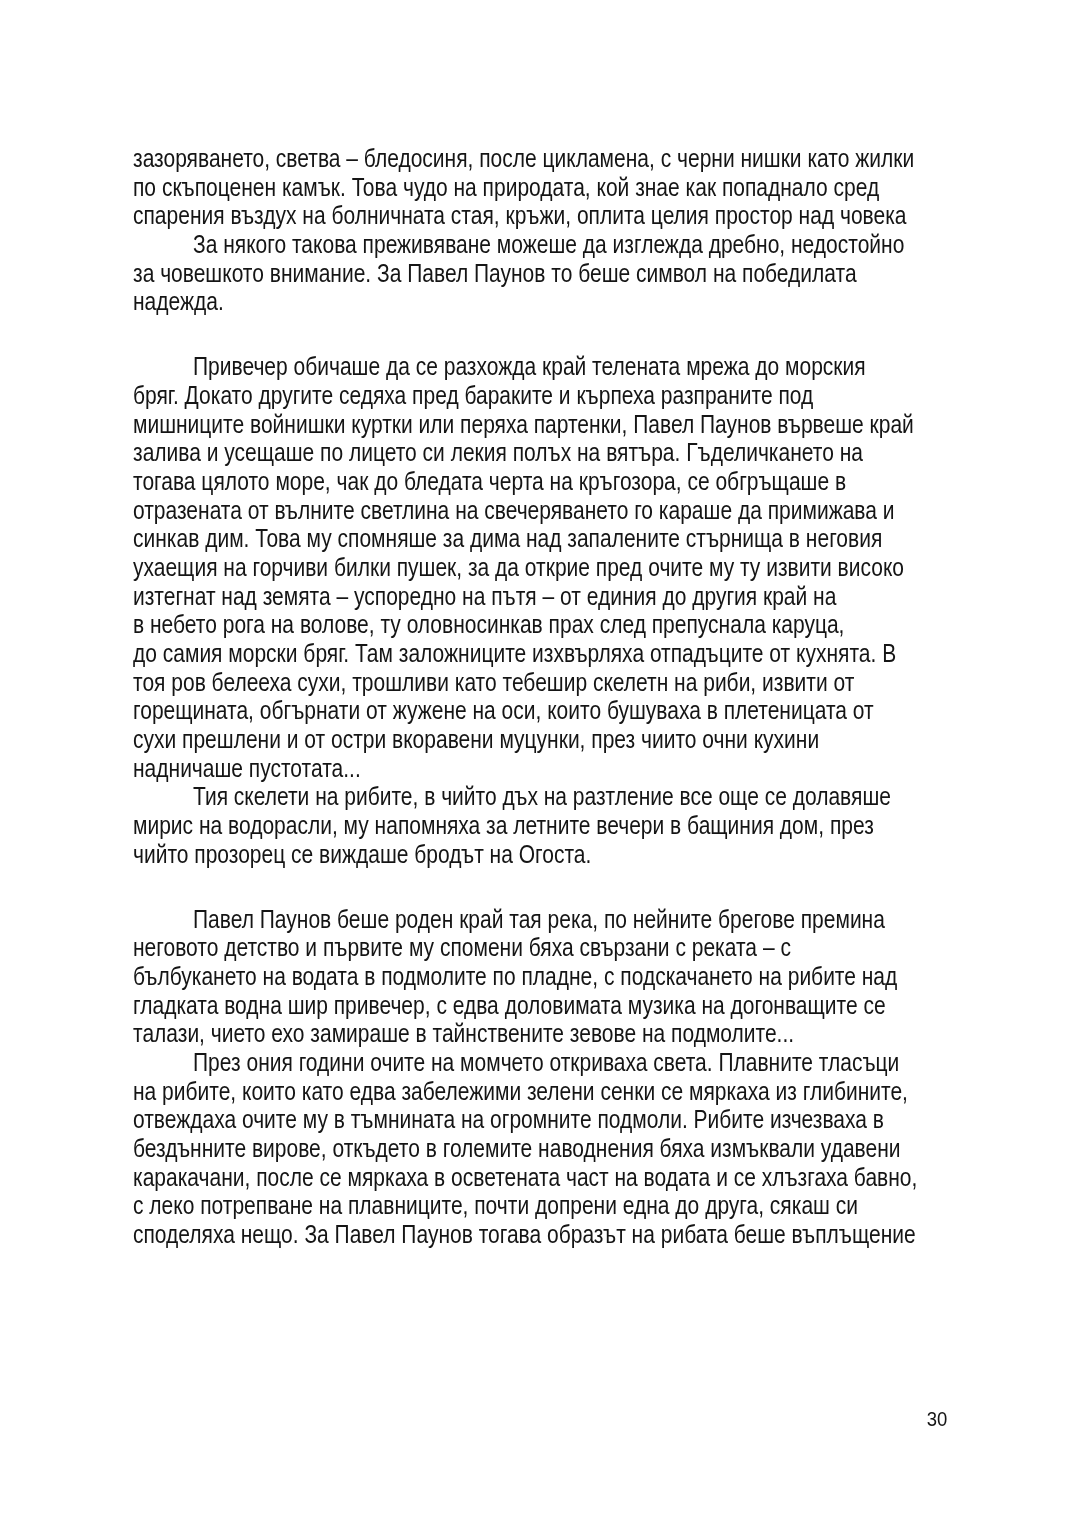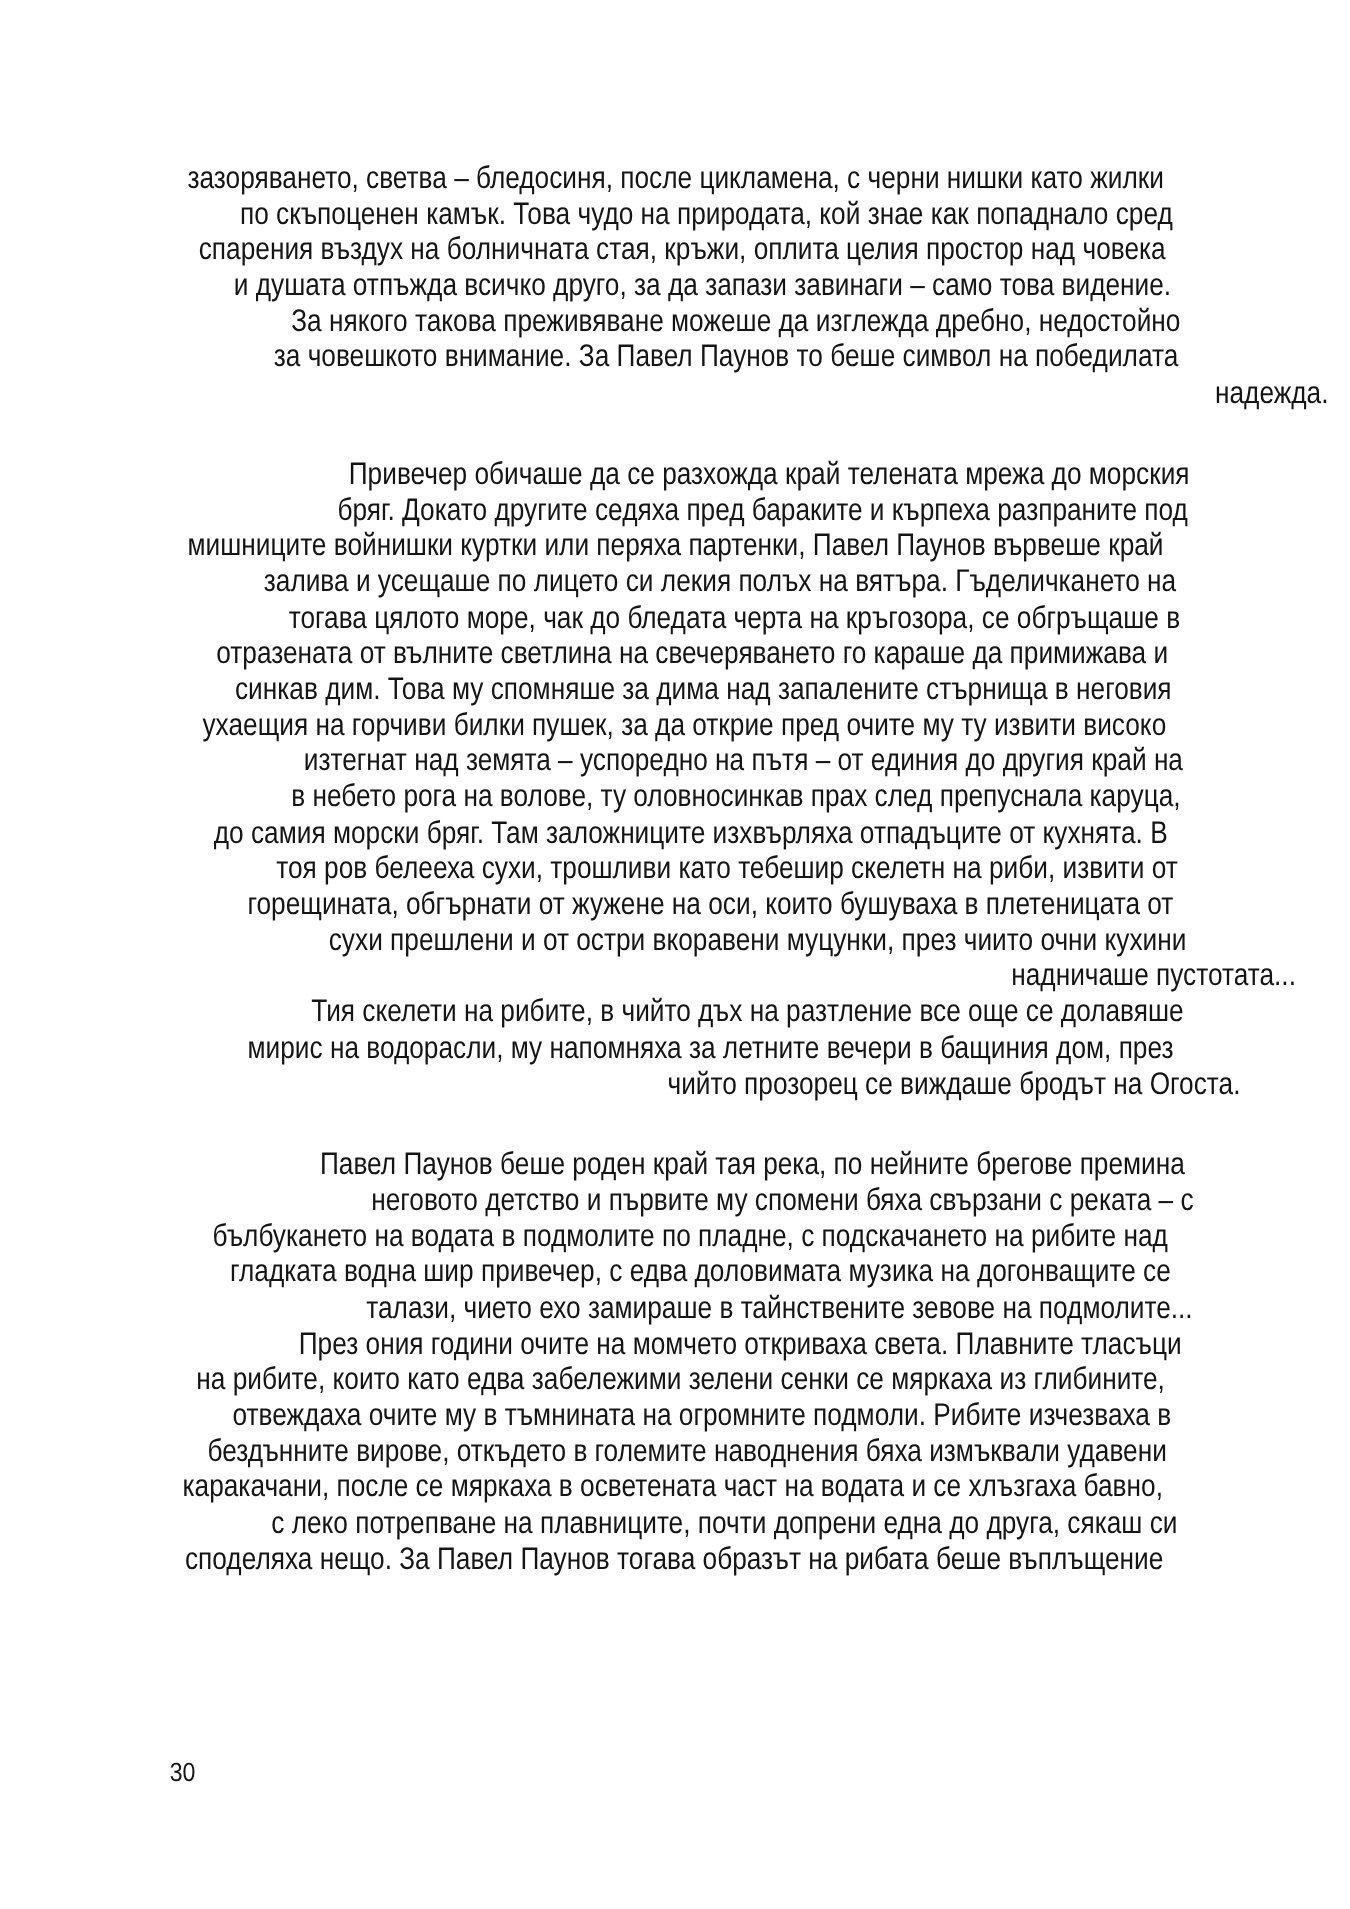--- a/index.html
+++ b/index.html
@@ -16,23 +16,22 @@
   }
   .page {
     position: relative;
     width: 1080px;
     height: 1527px;
     background: #ffffff;
   }
   .text-block {
     position: absolute;
     left: 133px;
-    top: 128px;
+    top: 144px;
     width: 947px;
-    text-align: right;
   }
   .line {
     height: 28.7px;
     line-height: 28.7px;
     font-size: 25px;
     white-space: nowrap;
   }
   .line > .tx {
     display: inline-block;
     transform: scaleX(0.84);
@@ -43,38 +42,38 @@
     margin-top: 36px;
   }
   .tx.indent {
     margin-left: 60px;
   }
   .footer {
     position: absolute;
     top: 1406px;
     left: 133px;
     width: 814px;
+    text-align: right;
     font-size: 21px;
     line-height: 26px;
   }
   .footer .tx {
     display: inline-block;
     transform: scaleX(0.88);
     transform-origin: 100% 50%;
   }
 </style>
 </head>
 <body>
 
 <div class="page">
   <div class="text-block">
       <div class="line"><span class="tx">зазоряването, светва – бледосиня, после цикламена, с черни нишки като жилки</span></div>
       <div class="line"><span class="tx">по скъпоценен камък. Това чудо на природата, кой знае как попаднало сред</span></div>
       <div class="line"><span class="tx">спарения въздух на болничната стая, кръжи, оплита целия простор над човека</span></div>
-      <div class="line"><span class="tx">и душата отпъжда всичко друго, за да запази завинаги – само това видение.</span></div>
       <div class="line"><span class="tx indent">За някого такова преживяване можеше да изглежда дребно, недостойно</span></div>
       <div class="line"><span class="tx">за човешкото внимание. За Павел Паунов то беше символ на победилата</span></div>
       <div class="line"><span class="tx">надежда.</span></div>
       <div class="line section-break"><span class="tx indent">Привечер обичаше да се разхожда край телената мрежа до морския</span></div>
       <div class="line"><span class="tx">бряг. Докато другите седяха пред бараките и кърпеха разпраните под</span></div>
       <div class="line"><span class="tx">мишниците войнишки куртки или перяха партенки, Павел Паунов вървеше край</span></div>
       <div class="line"><span class="tx">залива и усещаше по лицето си лекия полъх на вятъра. Гъделичкането на</span></div>
       <div class="line"><span class="tx">тогава цялото море, чак до бледата черта на кръгозора, се обгръщаше в</span></div>
       <div class="line"><span class="tx">отразената от вълните светлина на свечеряването го караше да примижава и</span></div>
       <div class="line"><span class="tx">синкав дим. Това му спомняше за дима над запалените стърнища в неговия</span></div>

